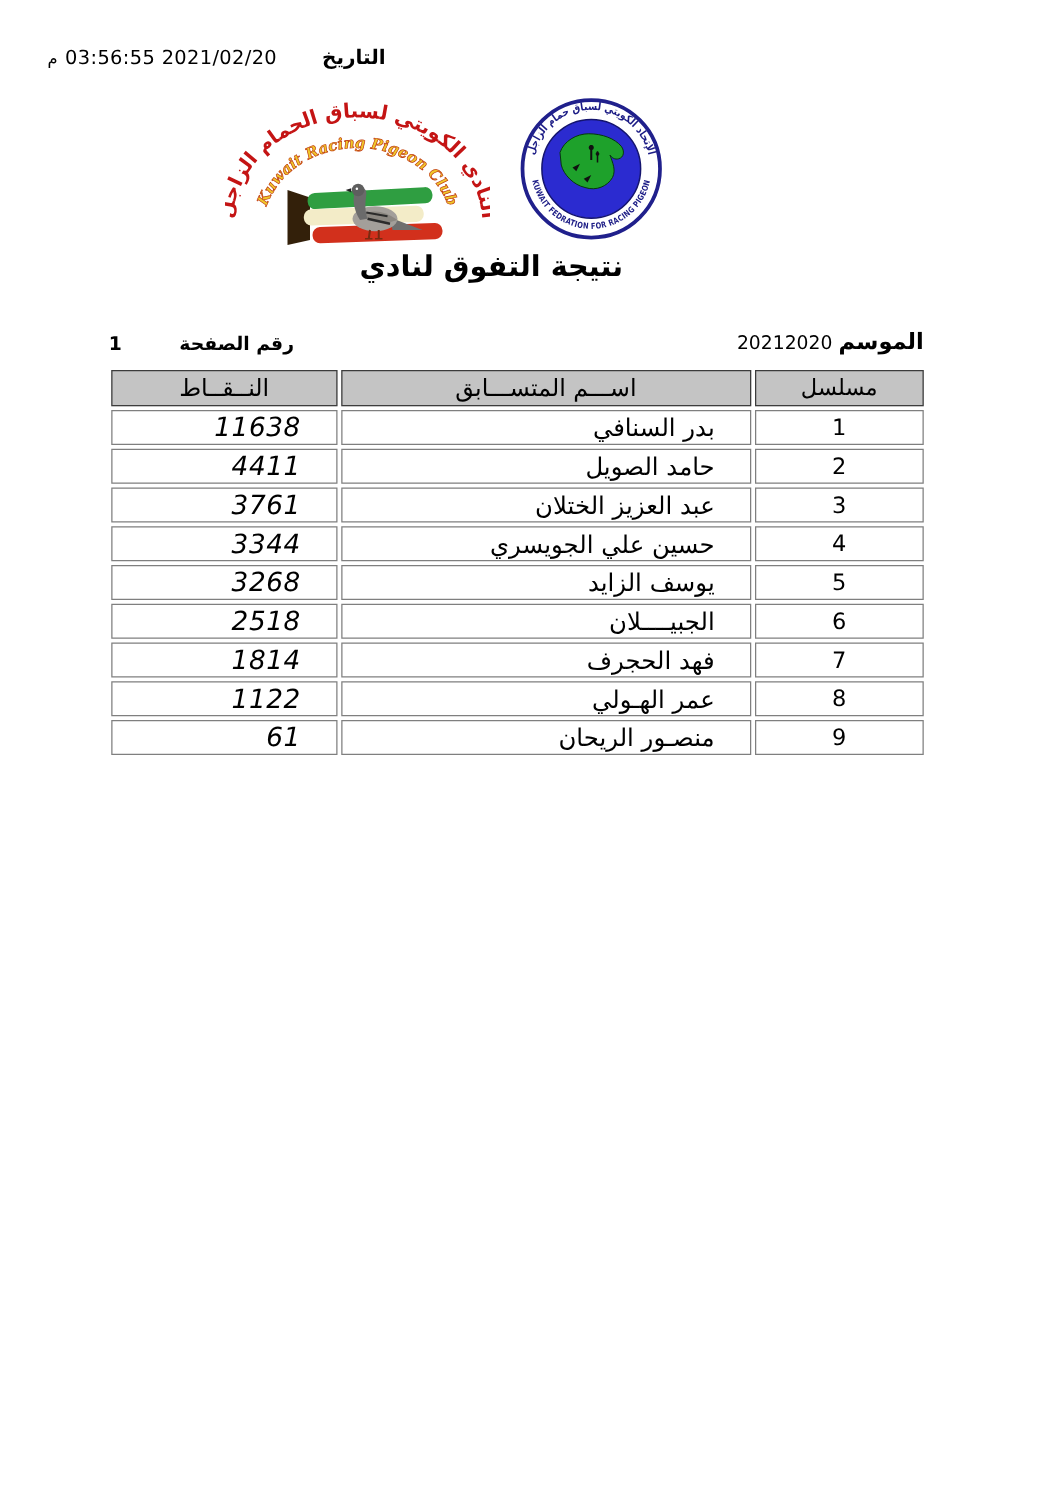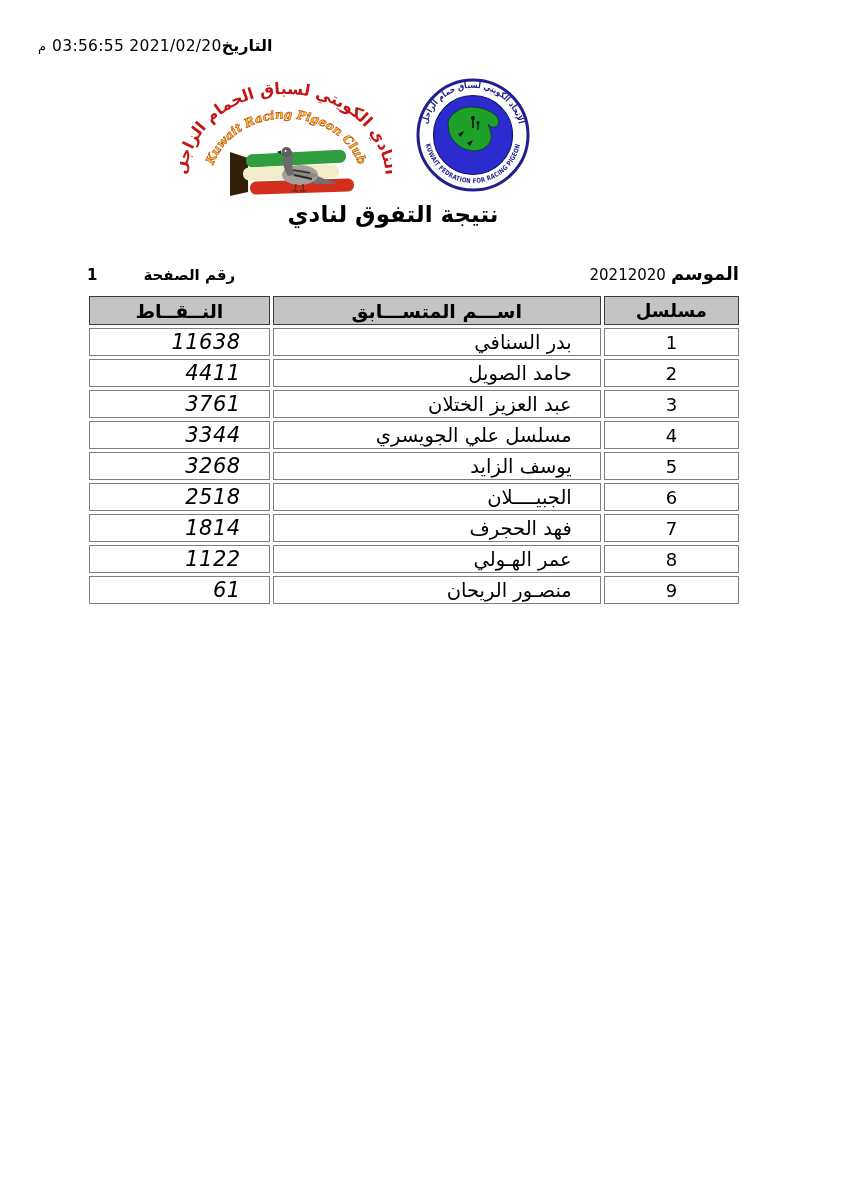--- a/index.html
+++ b/index.html
@@ -3,21 +3,21 @@
 <meta charset="utf-8">
 <style>
   html,body{margin:0;padding:0;background:#fff;}
   .page{position:relative;width:848px;height:1200px;background:#ffffff;overflow:hidden;
         font-family:"DejaVu Sans","Liberation Sans",sans-serif;color:#000;}
 
   
   .date-line{position:absolute;left:38px;top:36px;display:flex;align-items:baseline;direction:ltr;}
   .date-meridiem{font-size:13px;}
   .date-value{font-size:15.5px;margin-left:6px;letter-spacing:.3px;}
-  .date-label{font-size:16px;font-weight:bold;}
+  .date-label{font-size:16px;font-weight:bold;margin-left:36px;}
 
   
   .logo-left{position:absolute;left:180px;top:76px;width:212px;height:122px;}
   .logo-right{position:absolute;left:404px;top:76px;width:138px;height:118px;}
 
   
   .report-title{position:absolute;left:0;top:201px;width:786px;text-align:center;
                 direction:rtl;font-size:23px;font-weight:bold;}
   .club-name{position:absolute;left:0;top:239px;width:786px;text-align:center;
              direction:rtl;font-size:18px;}
@@ -28,21 +28,21 @@
   .page-number-value{font-size:15px;font-weight:bold;}
   .page-number-label{font-size:15px;font-weight:bold;margin-left:46px;}
   .season-info{position:absolute;right:0;top:0;display:flex;align-items:baseline;direction:ltr;}
   .season-value{font-size:15px;}
   .season-label{font-size:18px;font-weight:bold;margin-left:5px;}
 
   
   table.results{position:absolute;left:86px;top:293px;width:656px;
                 border-collapse:separate;border-spacing:3px;direction:rtl;table-layout:fixed;}
   .results th{background:#c4c4c4;border:1px solid #3c3c3c;height:27px;padding:0;
-              font-weight:bold;text-align:center;vertical-align:middle;}
+              font-weight:normal;text-align:center;vertical-align:middle;}
   .results th.h-serial{font-size:18px;}
   .results th.h-name{font-size:19px;}
   .results th.h-points{font-size:19px;}
   .results td{background:#fff;border:1px solid #7f7f7f;height:26px;padding:0;vertical-align:middle;}
   .results td.c-serial{text-align:center;font-size:18px;}
   .results td.c-name{text-align:right;padding-right:28px;font-size:19.5px;}
   .results td.c-points{text-align:right;padding-right:28px;font-size:21px;direction:ltr;letter-spacing:.5px;font-style:italic;}
 
   svg text{font-family:"DejaVu Sans",sans-serif;}
   svg .script-en{font-family:"DejaVu Serif",serif;font-style:italic;}
@@ -158,21 +158,21 @@
         <td class="c-name">حامد الصويل</td>
         <td class="c-points">4411</td>
       </tr>
       <tr>
         <td class="c-serial">3</td>
         <td class="c-name">عبد العزيز الختلان</td>
         <td class="c-points">3761</td>
       </tr>
       <tr>
         <td class="c-serial">4</td>
-        <td class="c-name">مسلسل علي الجويسري</td>
+        <td class="c-name">حسين علي الجويسري</td>
         <td class="c-points">3344</td>
       </tr>
       <tr>
         <td class="c-serial">5</td>
         <td class="c-name">يوسف الزايد</td>
         <td class="c-points">3268</td>
       </tr>
       <tr>
         <td class="c-serial">6</td>
         <td class="c-name">الجبيــــلان</td>

